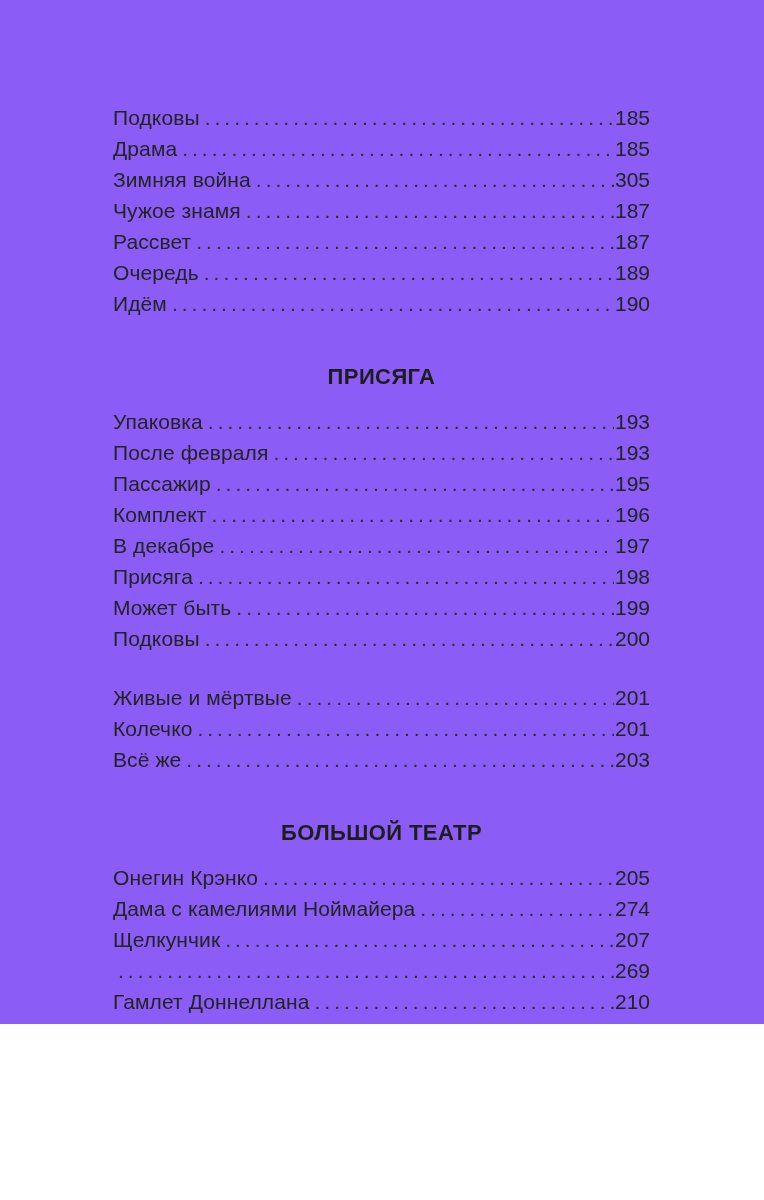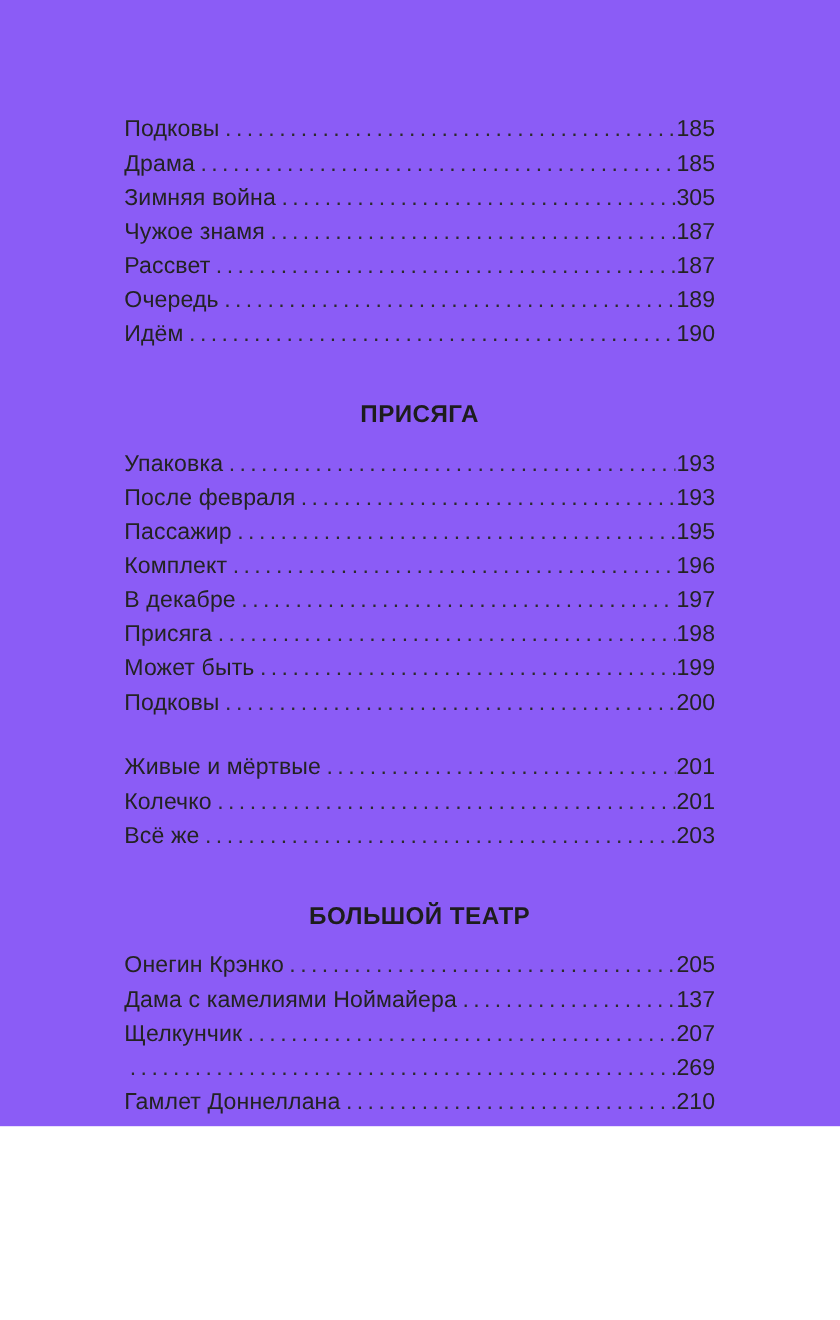--- a/index.html
+++ b/index.html
@@ -181,21 +181,21 @@
       <div class="toc-heading">БОЛЬШОЙ ТЕАТР</div>
       <div class="toc-group">
         <div class="toc-row">
           <span class="toc-title">Онегин Крэнко</span>
           <span class="toc-dots"></span>
           <span class="toc-page">205</span>
         </div>
         <div class="toc-row">
           <span class="toc-title">Дама с камелиями Ноймайера</span>
           <span class="toc-dots"></span>
-          <span class="toc-page">137</span>
+          <span class="toc-page">274</span>
         </div>
         <div class="toc-row">
           <span class="toc-title">Щелкунчик</span>
           <span class="toc-dots"></span>
           <span class="toc-page">207</span>
         </div>
         <div class="toc-row">
           <span class="toc-dots"></span>
           <span class="toc-page">269</span>
         </div>

